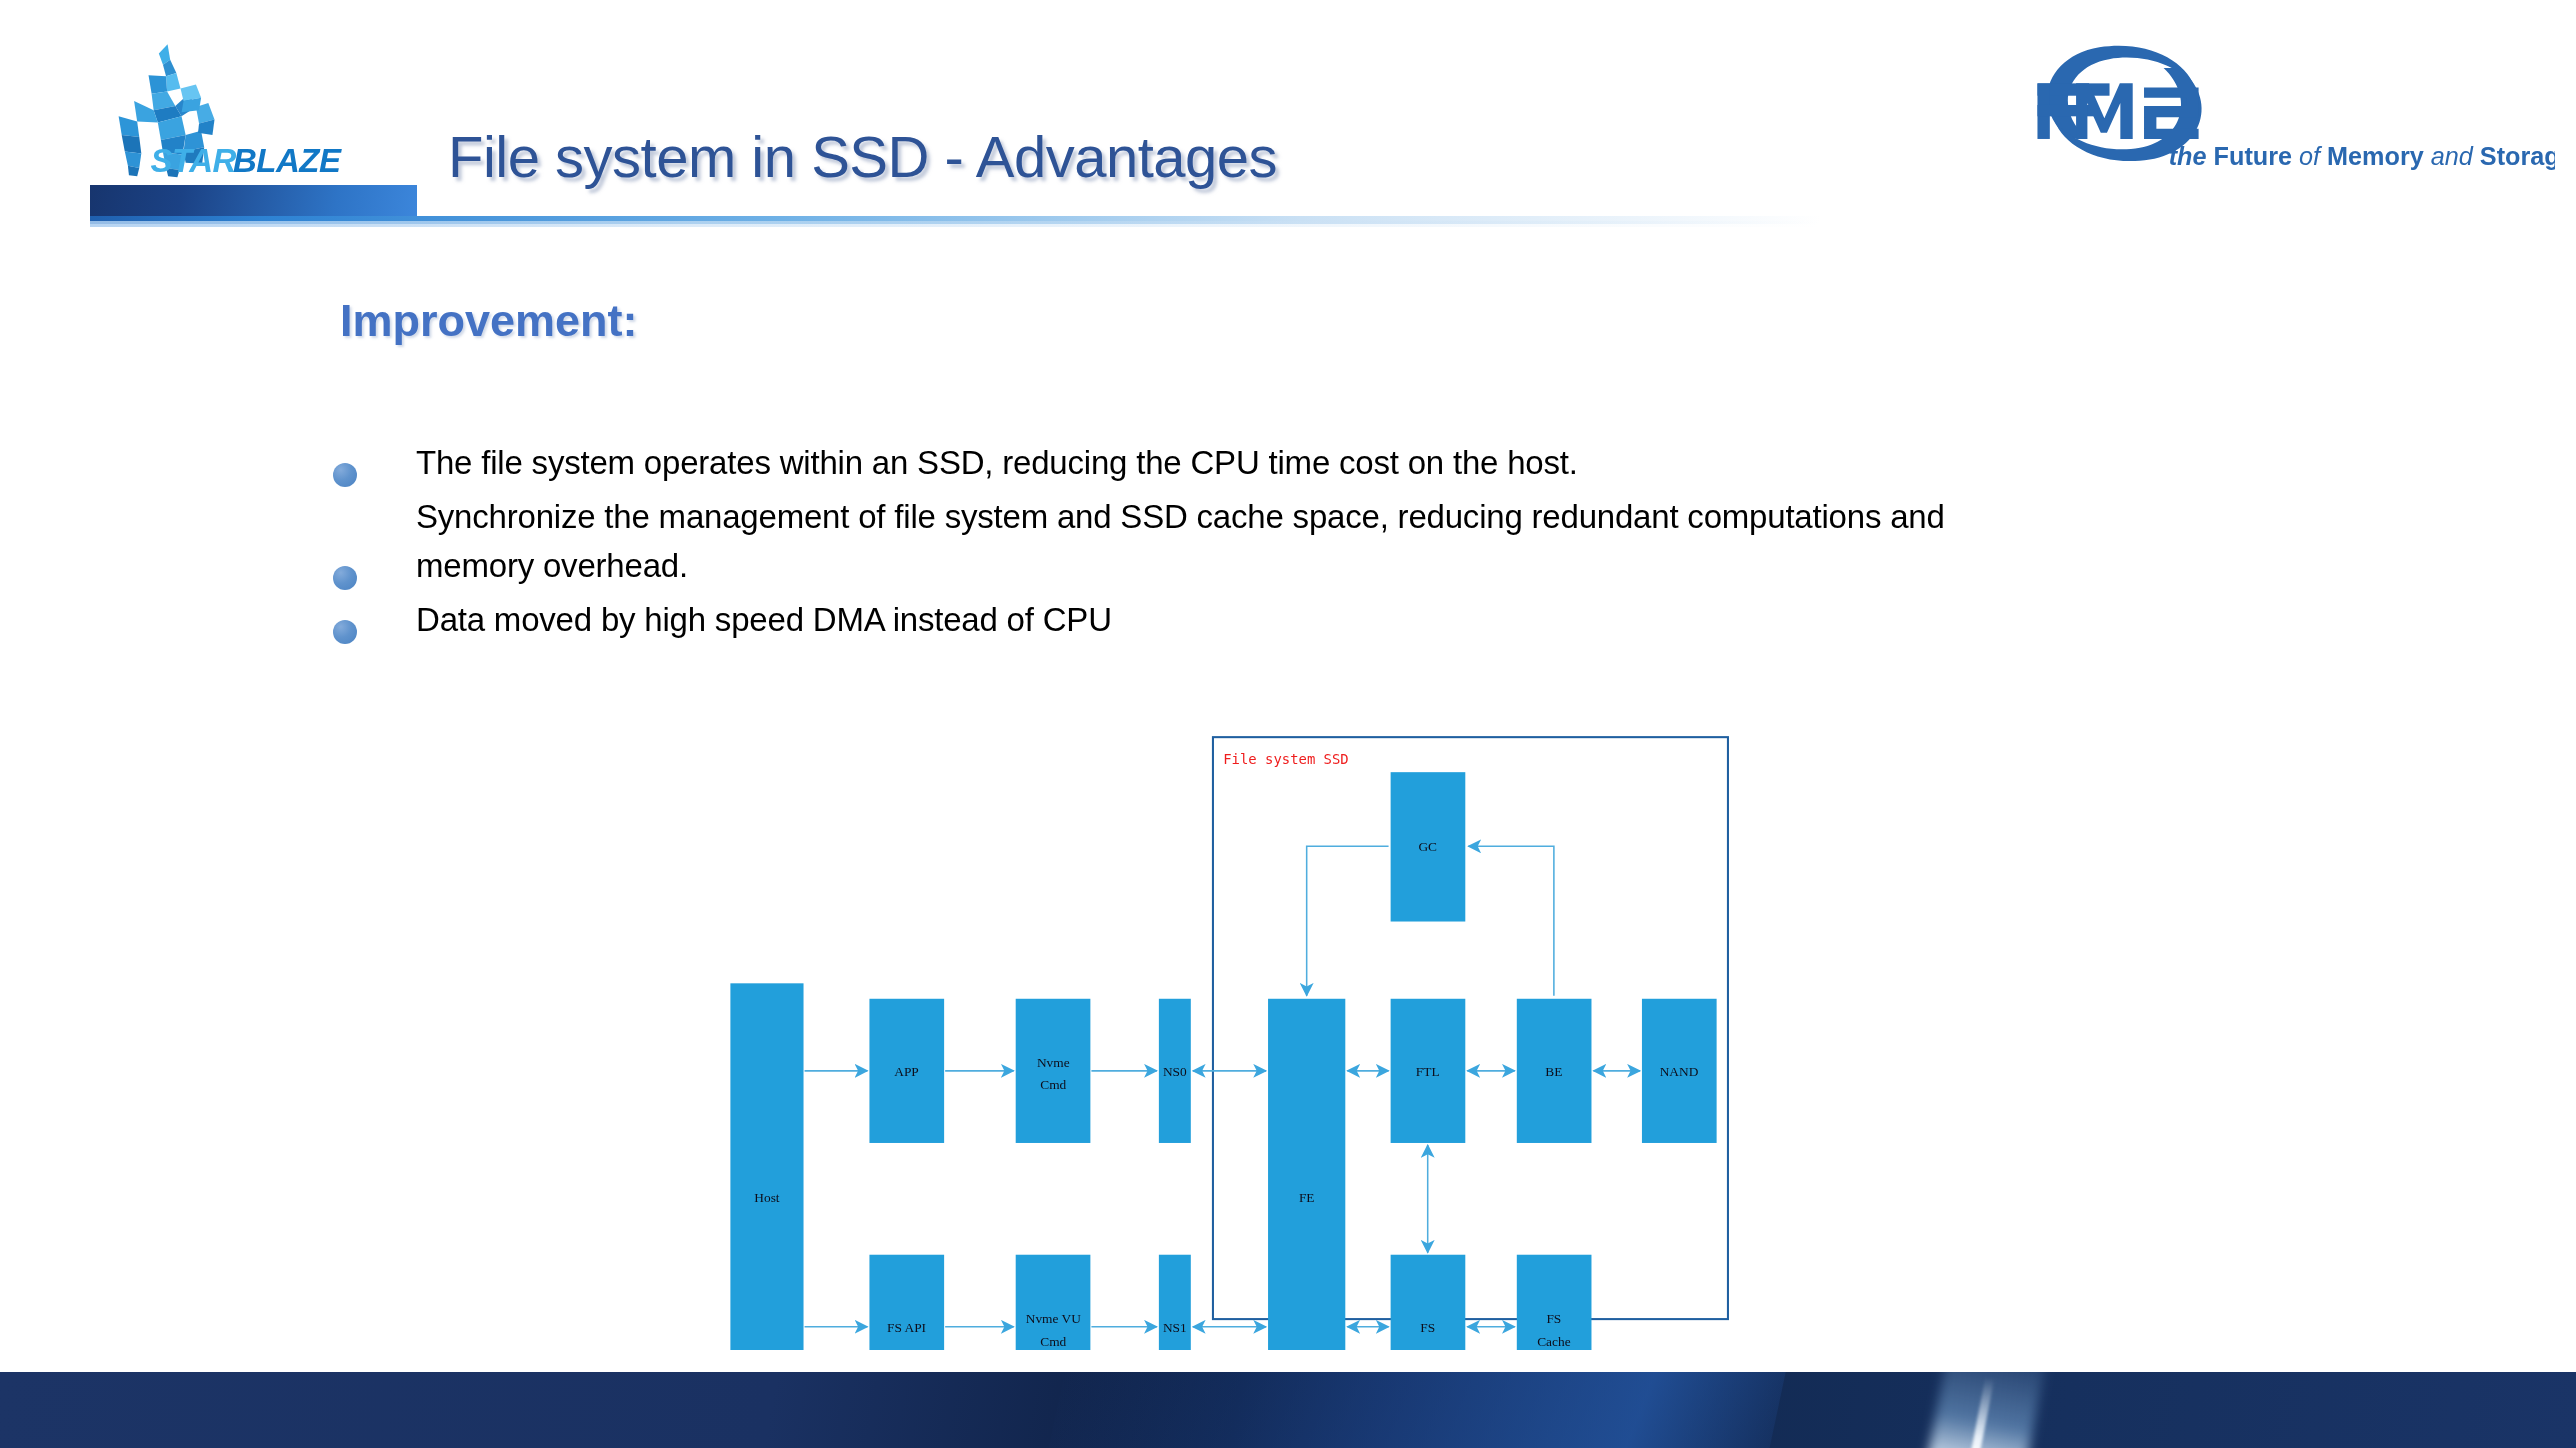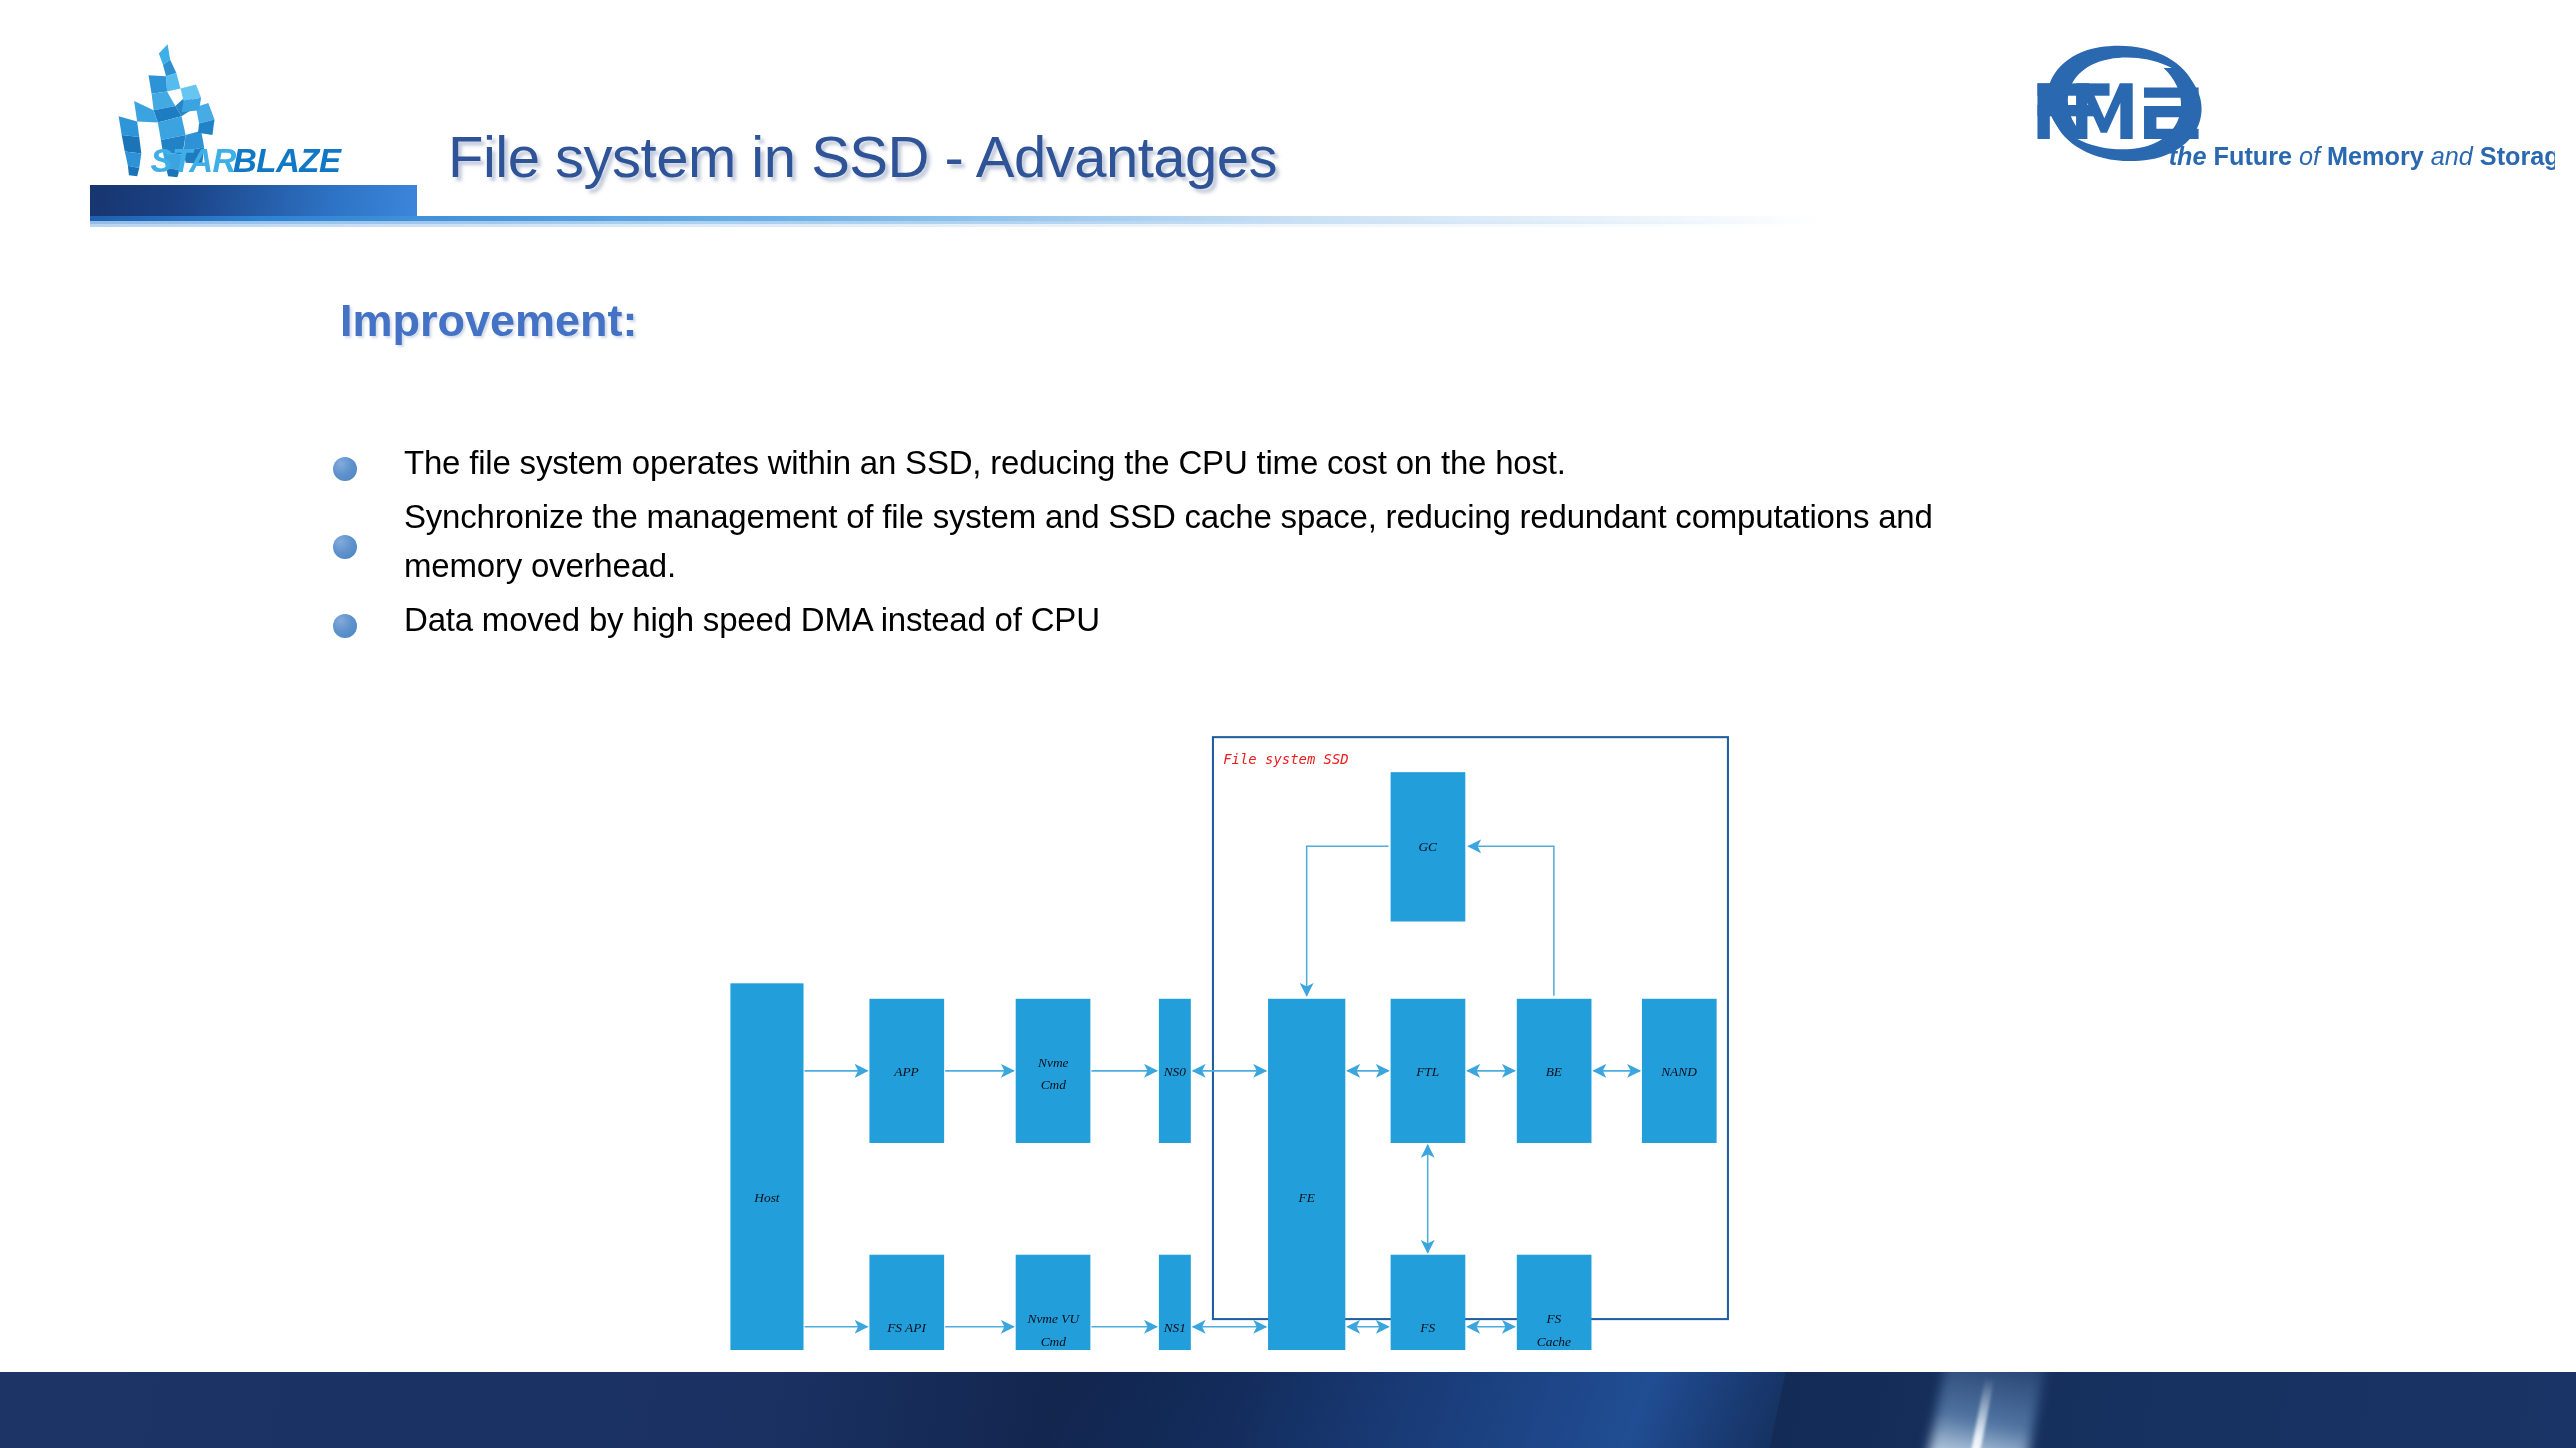--- a/index.html
+++ b/index.html
@@ -54,36 +54,36 @@
   
   #improvement-heading {
     position: absolute; left: 340px; top: 295px;
     font-size: 45px; font-weight: bold;
     color: #4472C4;
     text-shadow: 2.1px 2.1px 2.6px rgba(150,170,205,0.45);
     white-space: nowrap;
   }
 
   #bullet-list { position: absolute; left: 333px; top: 439px; width: 1700px; }
-  .bullet-row { display: flex; align-items: center; margin-bottom: 6.2px; }
+  .bullet-row { display: flex; align-items: flex-end; margin-bottom: 6.2px; gap: 12px; }
   .bullet-dot {
     flex: 0 0 auto;
     width: 24px; height: 24px; border-radius: 50%;
     margin-top: 11.3px; margin-right: 47px;
     background: radial-gradient(circle at 32% 28%, #83abdb 0%, #6093cd 45%, #4a82c2 100%);
   }
   .bullet-text {
     font-size: 33px; color: #000000; line-height: 1.46;
     letter-spacing: -0.2px;
   }
 
   
   #diagram {
     position: absolute; left: 721px; top: 732px;
-    width: 1056px; height: 618px; font-style: italic;
+    width: 1056px; height: 618px;
   }
   #diagram svg { width: 100%; height: 100%; display: block; }
 
   .dgm-box { fill: #229FDB; }
   .dgm-line { stroke: #4FADDE; stroke-width: 3; fill: none; }
   .dgm-arrow { fill: #3BA6DE; }
   .dgm-label {
     fill: #0d0d1a;
     font-family: "Liberation Serif", serif;
     font-size: 26px;

